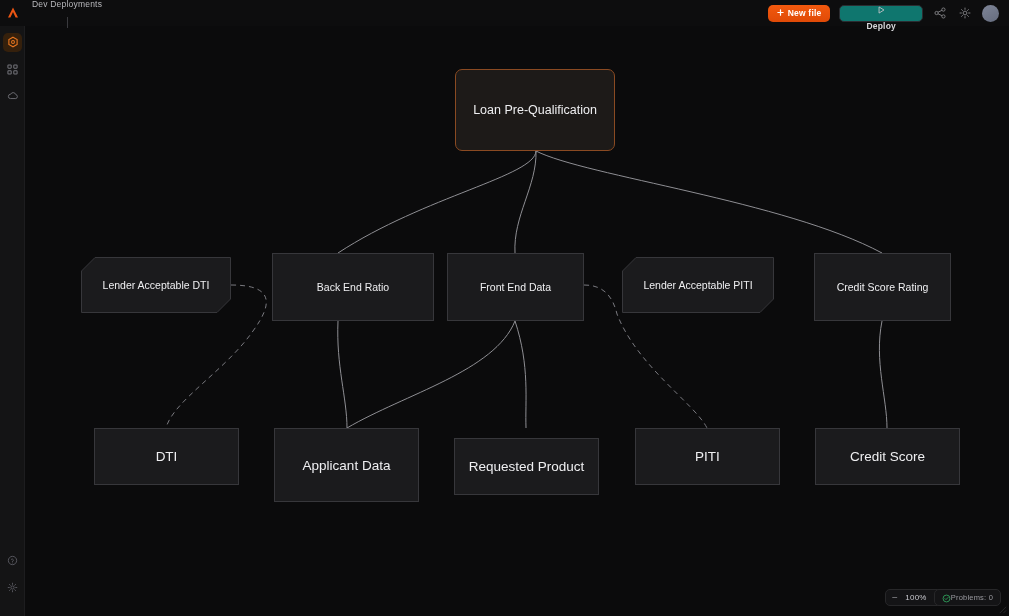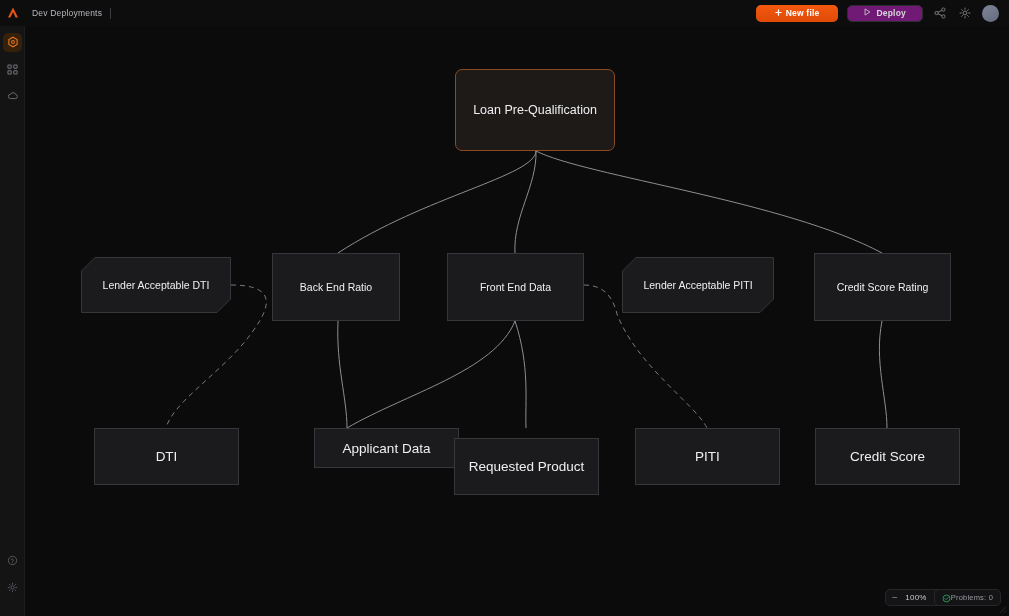--- a/index.html
+++ b/index.html
@@ -23,46 +23,47 @@
     display: flex; align-items: center;
     z-index: 30;
   }
   .logo-wrap {
     width: 26px; height: 26px;
     display: flex; align-items: center; justify-content: center;
   }
   .breadcrumb {
     display: flex; align-items: center; gap: 8px;
     margin-left: 6px;
+    flex-direction: column;
   }
   .bc-text {
     font-size: 8.5px; color: #b9b9bd; letter-spacing: .2px;
   }
   .bc-div {
     width: 1px; height: 11px; background: #3a3a3e;
   }
   .topbar-right {
     margin-left: auto; display: flex; align-items: center;
     gap: 9px; padding-right: 10px;
   }
   .btn-newfile {
     background: linear-gradient(180deg,#f2590e 0%, #e04a07 100%);
     color: #fff; font-size: 8.5px; font-weight: bold;
     border: none; border-radius: 5px;
-    height: 17px; padding: 0 19px;
+    height: 17px; padding: 0 9px;
     display: flex; align-items: center; gap: 4px;
     cursor: pointer; letter-spacing: .2px;
   }
   .btn-deploy {
-    background: #701a75; color: #d8d8dc;
+    background: #0f766e; color: #d8d8dc;
     font-size: 8.5px; font-weight: bold;
     border: 1px solid #2c2c31; border-radius: 5px;
-    height: 17px; padding: 0 16px;
+    height: 17px; padding: 0 26px;
     display: flex; align-items: center; gap: 5px;
-    cursor: pointer; letter-spacing: .2px;
+    cursor: pointer; letter-spacing: .2px; flex-direction: column;
   }
   .icon-btn {
     width: 16px; height: 16px;
     display: flex; align-items: center; justify-content: center;
     cursor: pointer; opacity: .62;
   }
   .avatar {
     width: 17px; height: 17px; border-radius: 50%;
     background: linear-gradient(150deg,#7e8597 0%, #656c7e 100%);
     cursor: pointer;
@@ -283,39 +284,39 @@
     <div id="nodes">
         <div class="node root" style="left: 430px; top: 43px; width: 160px; height: 82px;">
           <span>Loan Pre-Qualification</span>
         </div>
         <div class="node mid bevel" style="left: 56px; top: 231px; width: 150px; height: 56px;">
           <svg class="bev-shape" viewBox="0 0 150 56" preserveAspectRatio="none">
             <path d="M 14,0.5 H 149.5 V 42 L 136,55.5 H 0.5 V 14 Z" fill="#1b1b1d" stroke="#37373b" stroke-width="1"></path>
           </svg>
           <span class="bev-label">Lender Acceptable DTI</span>
         </div>
-        <div class="node mid" style="left: 247px; top: 227px; width: 128px; height: 68px;">
+        <div class="node mid" style="left: 247px; top: 227px; width: 162px; height: 68px;">
           <span>Back End Ratio</span>
         </div>
         <div class="node mid" style="left: 422px; top: 227px; width: 137px; height: 68px;">
           <span>Front End Data</span>
         </div>
         <div class="node mid bevel" style="left: 597px; top: 231px; width: 152px; height: 56px;">
           <svg class="bev-shape" viewBox="0 0 152 56" preserveAspectRatio="none">
             <path d="M 14,0.5 H 151.5 V 42 L 138,55.5 H 0.5 V 14 Z" fill="#1b1b1d" stroke="#37373b" stroke-width="1"></path>
           </svg>
           <span class="bev-label">Lender Acceptable PITI</span>
         </div>
         <div class="node mid" style="left: 789px; top: 227px; width: 137px; height: 68px;">
           <span>Credit Score Rating</span>
         </div>
         <div class="node leaf" style="left: 69px; top: 402px; width: 145px; height: 57px;">
           <span>DTI</span>
         </div>
-        <div class="node leaf" style="left: 249px; top: 402px; width: 145px; height: 40px; margin-left: 40px;">
+        <div class="node leaf" style="left: 249px; top: 402px; width: 145px; height: 74px;">
           <span>Applicant Data</span>
         </div>
         <div class="node leaf" style="left: 429px; top: 412px; width: 145px; height: 57px;">
           <span>Requested Product</span>
         </div>
         <div class="node leaf" style="left: 610px; top: 402px; width: 145px; height: 57px;">
           <span>PITI</span>
         </div>
         <div class="node leaf" style="left: 790px; top: 402px; width: 145px; height: 57px;">
           <span>Credit Score</span>

